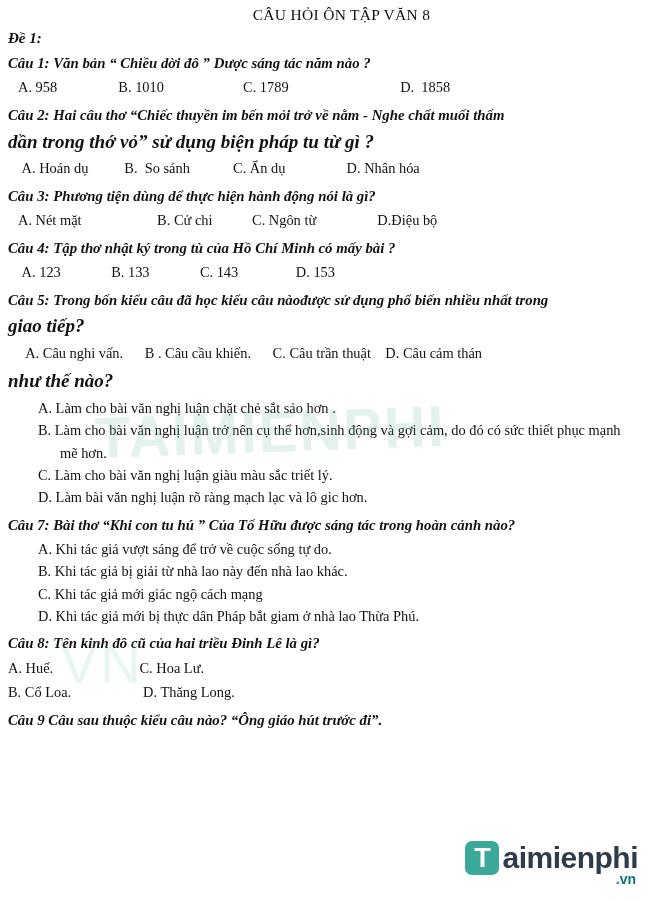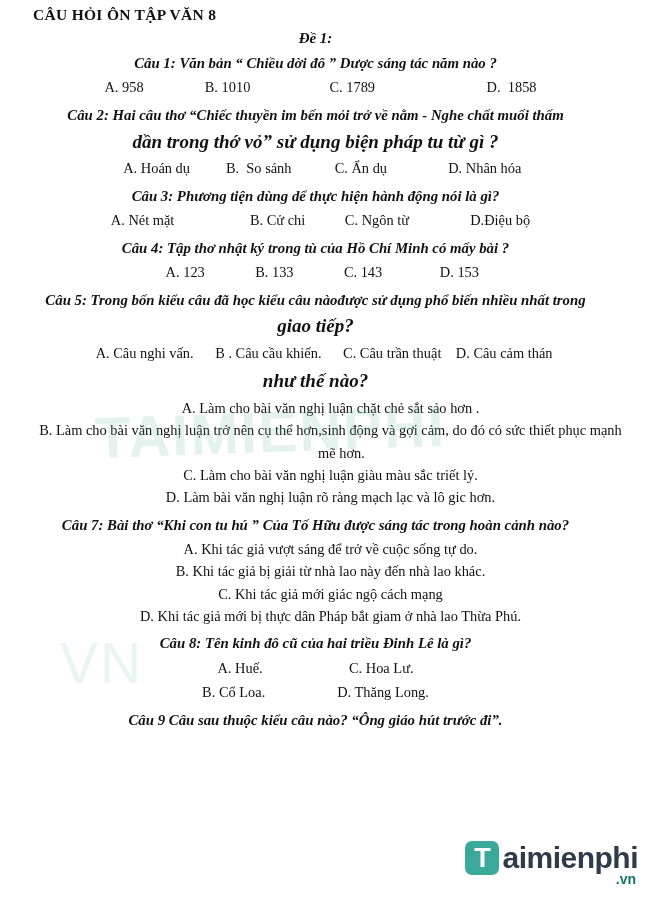--- a/index.html
+++ b/index.html
@@ -16,30 +16,30 @@
     color: #111111;
   }
   .page {
     position: relative;
     width: 650px;
     height: 901px;
     padding: 0;
     box-sizing: border-box;
   }
   .doc-title {
-    font-weight: bold;
+    text-align: center;
+    font-weight: normal;
     font-size: 15.5px;
     letter-spacing: 0.3px;
     padding-top: 6px;
     padding-bottom: 2px;
     padding-left: 33px;
   }
   .content {
     padding: 0 27px 0 8px;
-    text-align: center;
   }
   .q {
     font-weight: bold;
     font-style: italic;
     font-size: 14.8px;
     line-height: 1.45;
     margin-top: 6px;
     margin-bottom: 1px;
   }
   .q-cont {

